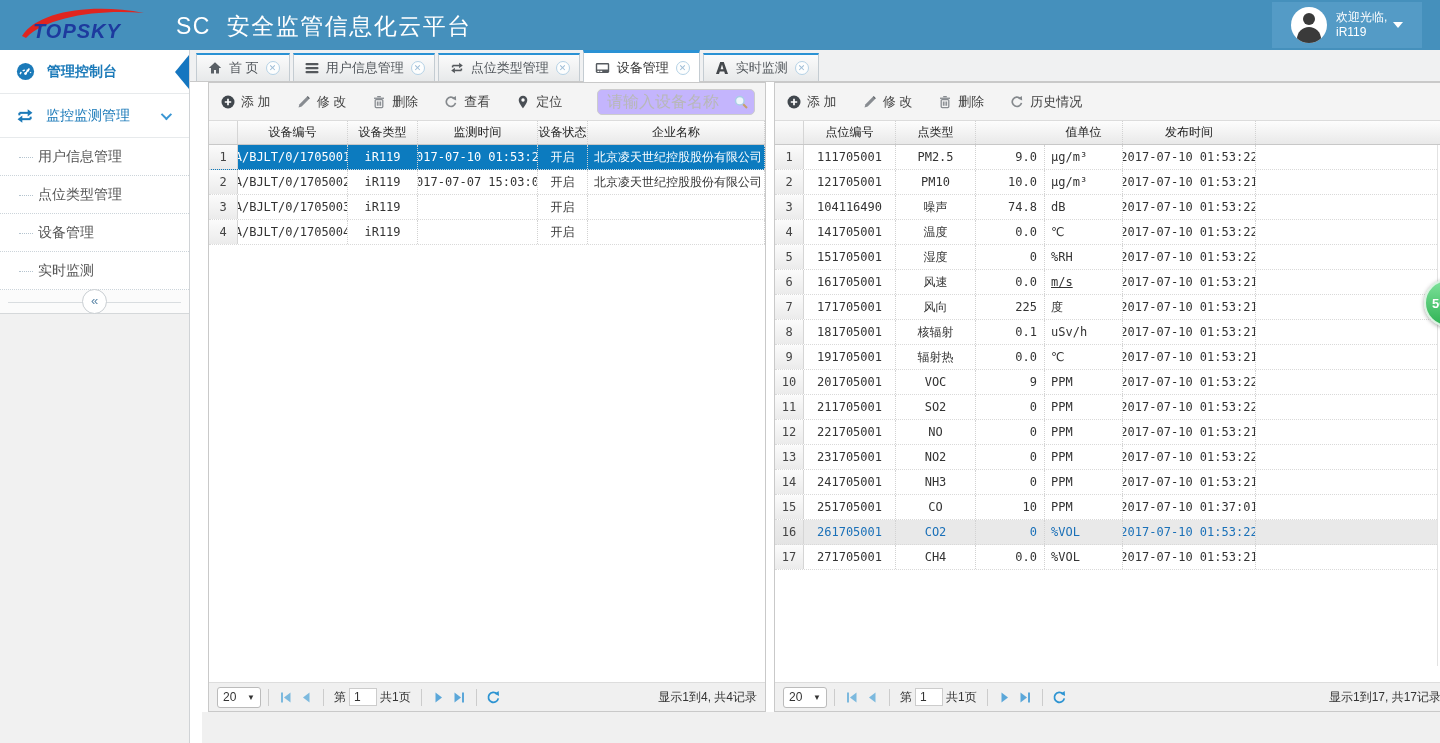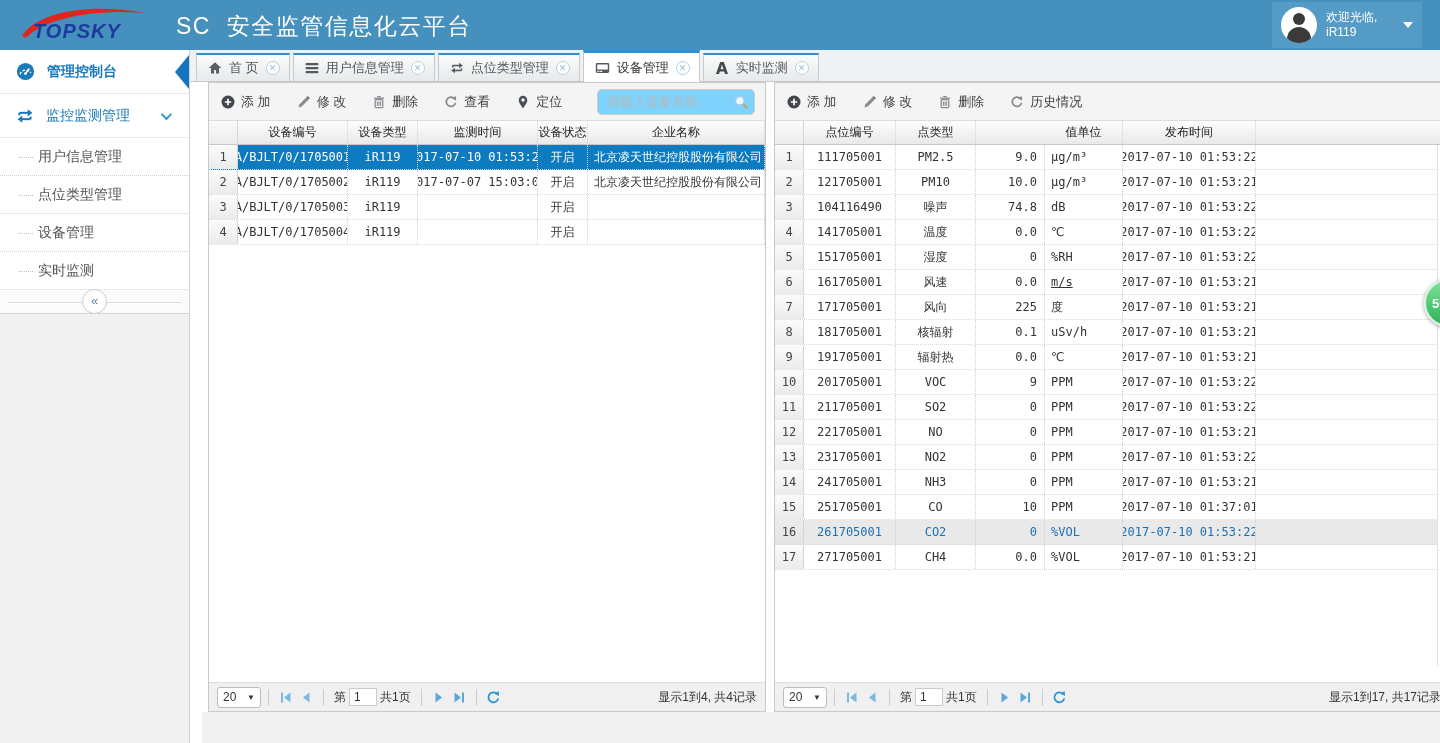--- a/index.html
+++ b/index.html
@@ -3,21 +3,21 @@
 <meta charset="utf-8">
 <style>
   * { margin:0; padding:0; box-sizing:border-box; }
   html,body { width:1440px; height:743px; overflow:hidden; }
   body { position:relative; background:#fff; font-family:"Liberation Sans","DejaVu Sans",sans-serif; font-size:12px; color:#444; }
 
   
   #header { position:absolute; left:0; top:0; width:1440px; height:50px; background:#4590bc; }
   #logo { position:absolute; left:16px; top:3px; width:150px; height:44px; cursor:pointer; }
   #app-title { position:absolute; left:176px; top:11px; font-size:23px; color:#fff; letter-spacing:1.5px; white-space:pre; }
-  #userbox { position:absolute; right:18px; top:2px; width:150px; height:46px; background:#549bc6; display:flex; align-items:center; padding:0 9px; cursor:pointer; }
+  #userbox { position:absolute; right:18px; top:2px; width:150px; height:46px; background:#549bc6; display:flex; align-items:center; padding:0 19px; cursor:pointer; }
   .avatar { width:36px; height:36px; border-radius:50%; background:#fff; position:relative; overflow:hidden; flex:none; }
   .avatar::before { content:""; position:absolute; top:6px; left:50%; transform:translateX(-50%); width:12px; height:12px; border-radius:50%; background:#3a3a3a; }
   .avatar::after { content:""; position:absolute; top:20px; left:50%; transform:translateX(-50%); width:24px; height:16px; border-radius:12px 12px 0 0; background:#3a3a3a; }
   .welcome { margin-left:9px; color:#fff; font-size:12px; line-height:15px; }
   .caret-down { margin-left:auto; width:0; height:0; border-left:5px solid transparent; border-right:5px solid transparent; border-top:6px solid #fff; }
 
   
   #sidebar { position:absolute; left:0; top:50px; width:190px; height:693px; background:#fff; border-right:1px solid #d0d3d6; display:flex; flex-direction:column; }
   .side-sec { height:44px; display:flex; align-items:center; padding-left:16px; position:relative; border-bottom:1px solid #e7eaec; cursor:pointer; font-size:14px; color:#1b7ab9; }
   .side-sec .sec-label { margin-left:12px; }
@@ -44,21 +44,21 @@
   #content { position:absolute; left:202px; top:82px; width:1250px; height:726px; background:#fff; }
   #bottom-strip { position:absolute; left:0; top:630px; width:1250px; height:31px; background:#f0f0f0; }
   .panel { position:absolute; top:0; height:630px; border:1px solid #c9c9c9; background:#fff; display:flex; flex-direction:column; }
   #panel-left { left:6px; width:558px; }
   #panel-right { left:572px; width:676px; }
 
   .toolbar { height:38px; flex:none; background:#f4f4f4; border-bottom:1px solid #dcdcdc; display:flex; align-items:center; padding:0 10px 0 12px; }
   .tbtn { display:flex; align-items:center; margin-right:26px; font-size:13px; color:#444; cursor:pointer; white-space:pre; }
   .tbtn .ticon { margin-right:6px; display:flex; }
   .searchwrap { margin-left:auto; position:relative; }
-  .search-input { width:158px; height:26px; border:1px solid #ccc; border-radius:5px; padding:0 28px 0 9px; font-size:13px; color:#444; outline:none; background:#7dd3fc; font-family:inherit; }
+  .search-input { width:158px; height:26px; border:1px solid #ccc; border-radius:5px; padding:0 28px 0 9px; font-size:16px; color:#444; outline:none; background:#c4b5fd; font-family:inherit; }
   .search-input::placeholder { color:#b8b8b8; }
   .search-icon { position:absolute; right:7px; top:6px; }
 
   
   .grid { flex:1; display:flex; flex-direction:column; overflow:hidden; }
   .grid-head { display:flex; height:24px; flex:none; background:linear-gradient(#fdfdfd,#e9e9e9); border-bottom:1px solid #c8c8c8; font-size:12px; color:#222; }
   .gcell { display:flex; align-items:center; justify-content:center; border-right:1px dotted #d2d2d2; overflow:hidden; white-space:nowrap; flex:0 0 auto; height:100%; }
   .ghcell { cursor:pointer; }
   .gnum { width:29px; background:linear-gradient(#fbfbfb,#ebebeb); border-right:1px solid #d5d5d5; color:#444; font-family:"DejaVu Sans Mono",monospace; }
   .gfill { border-right:none; }

